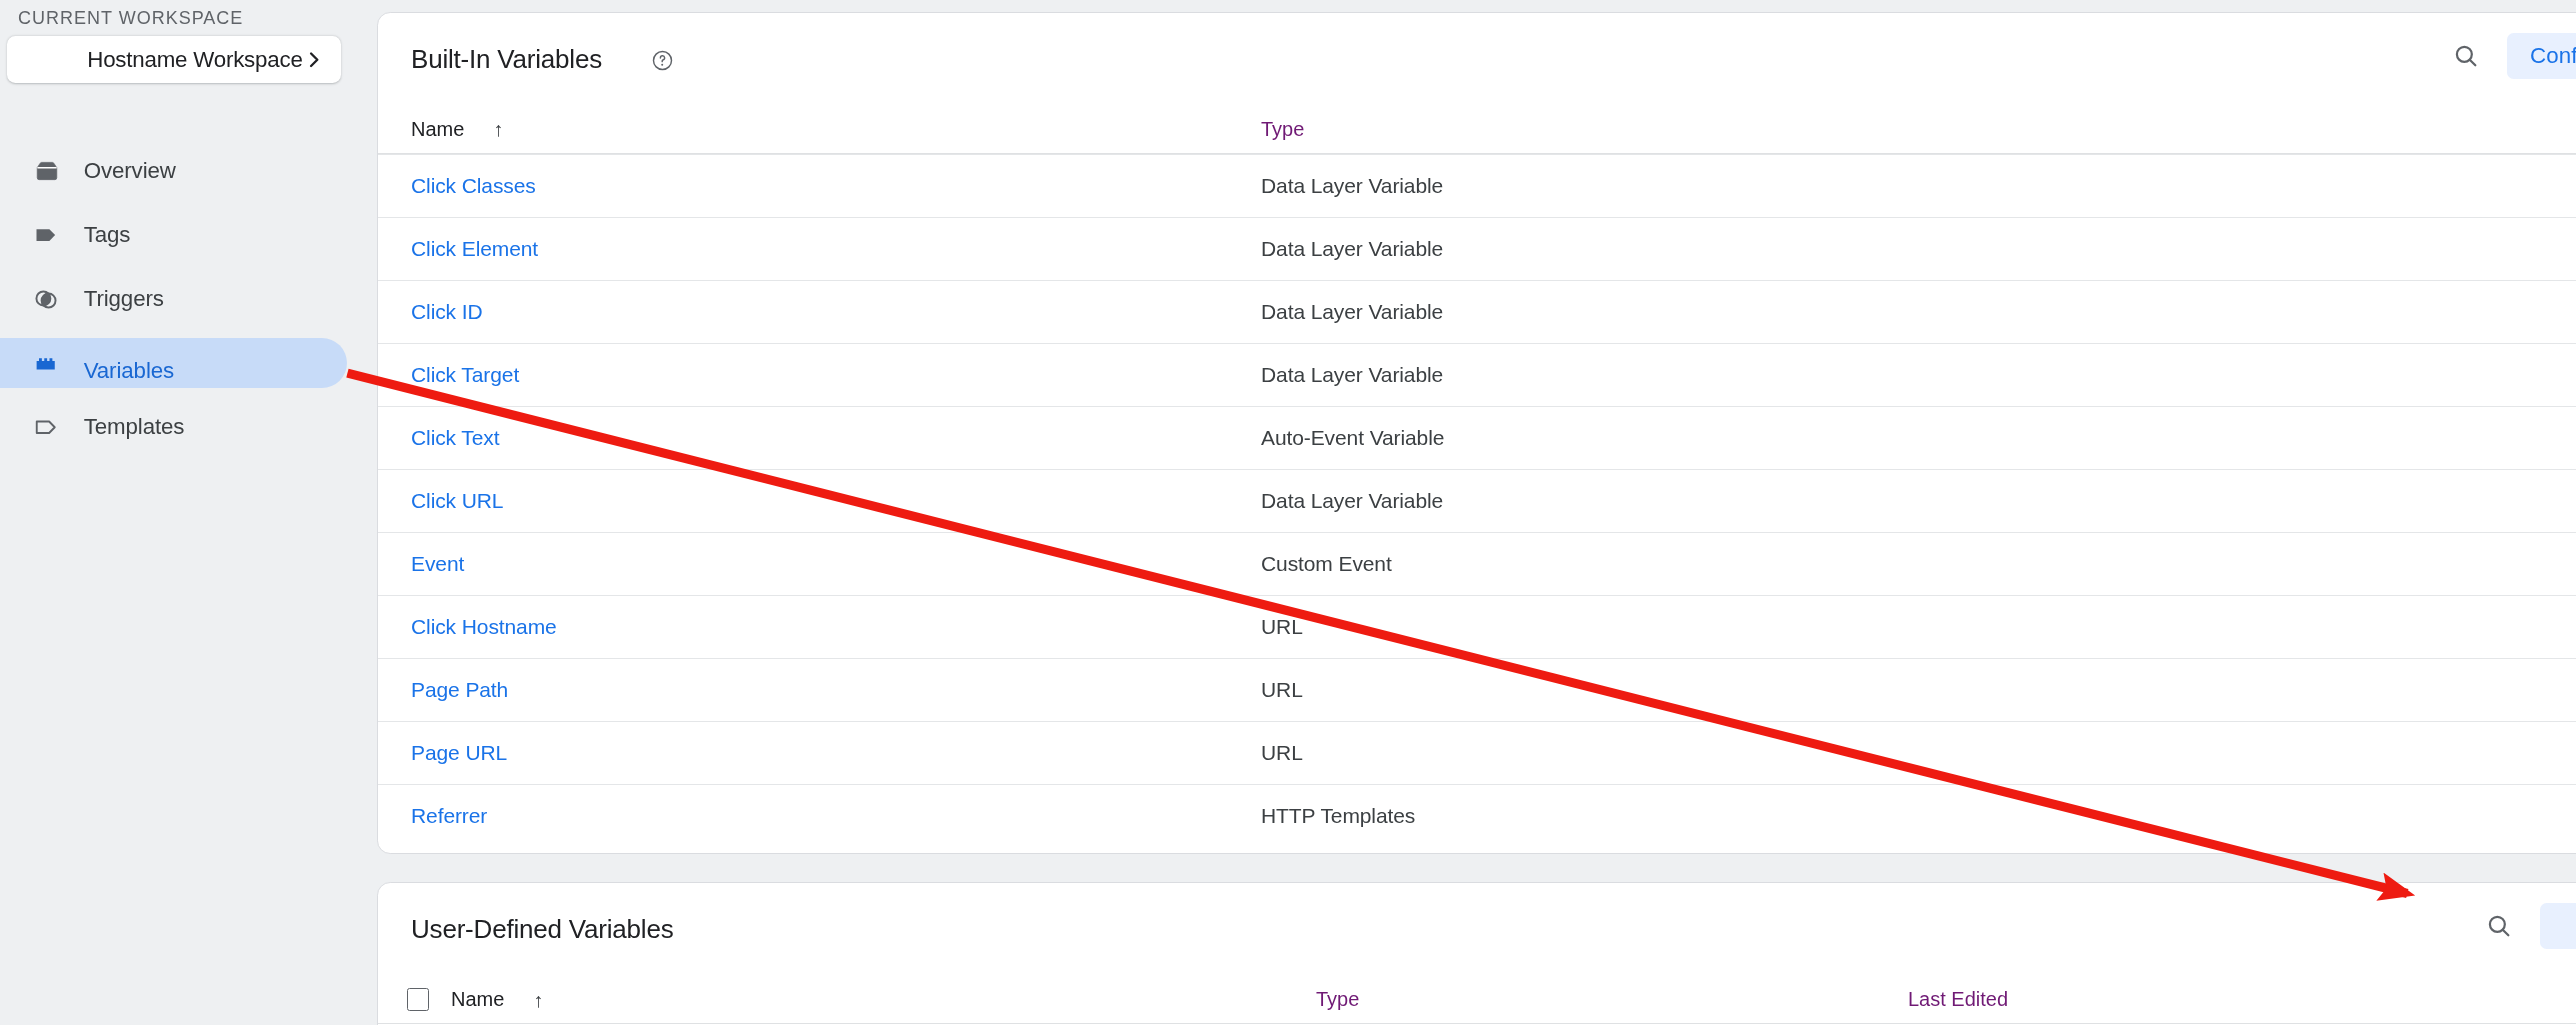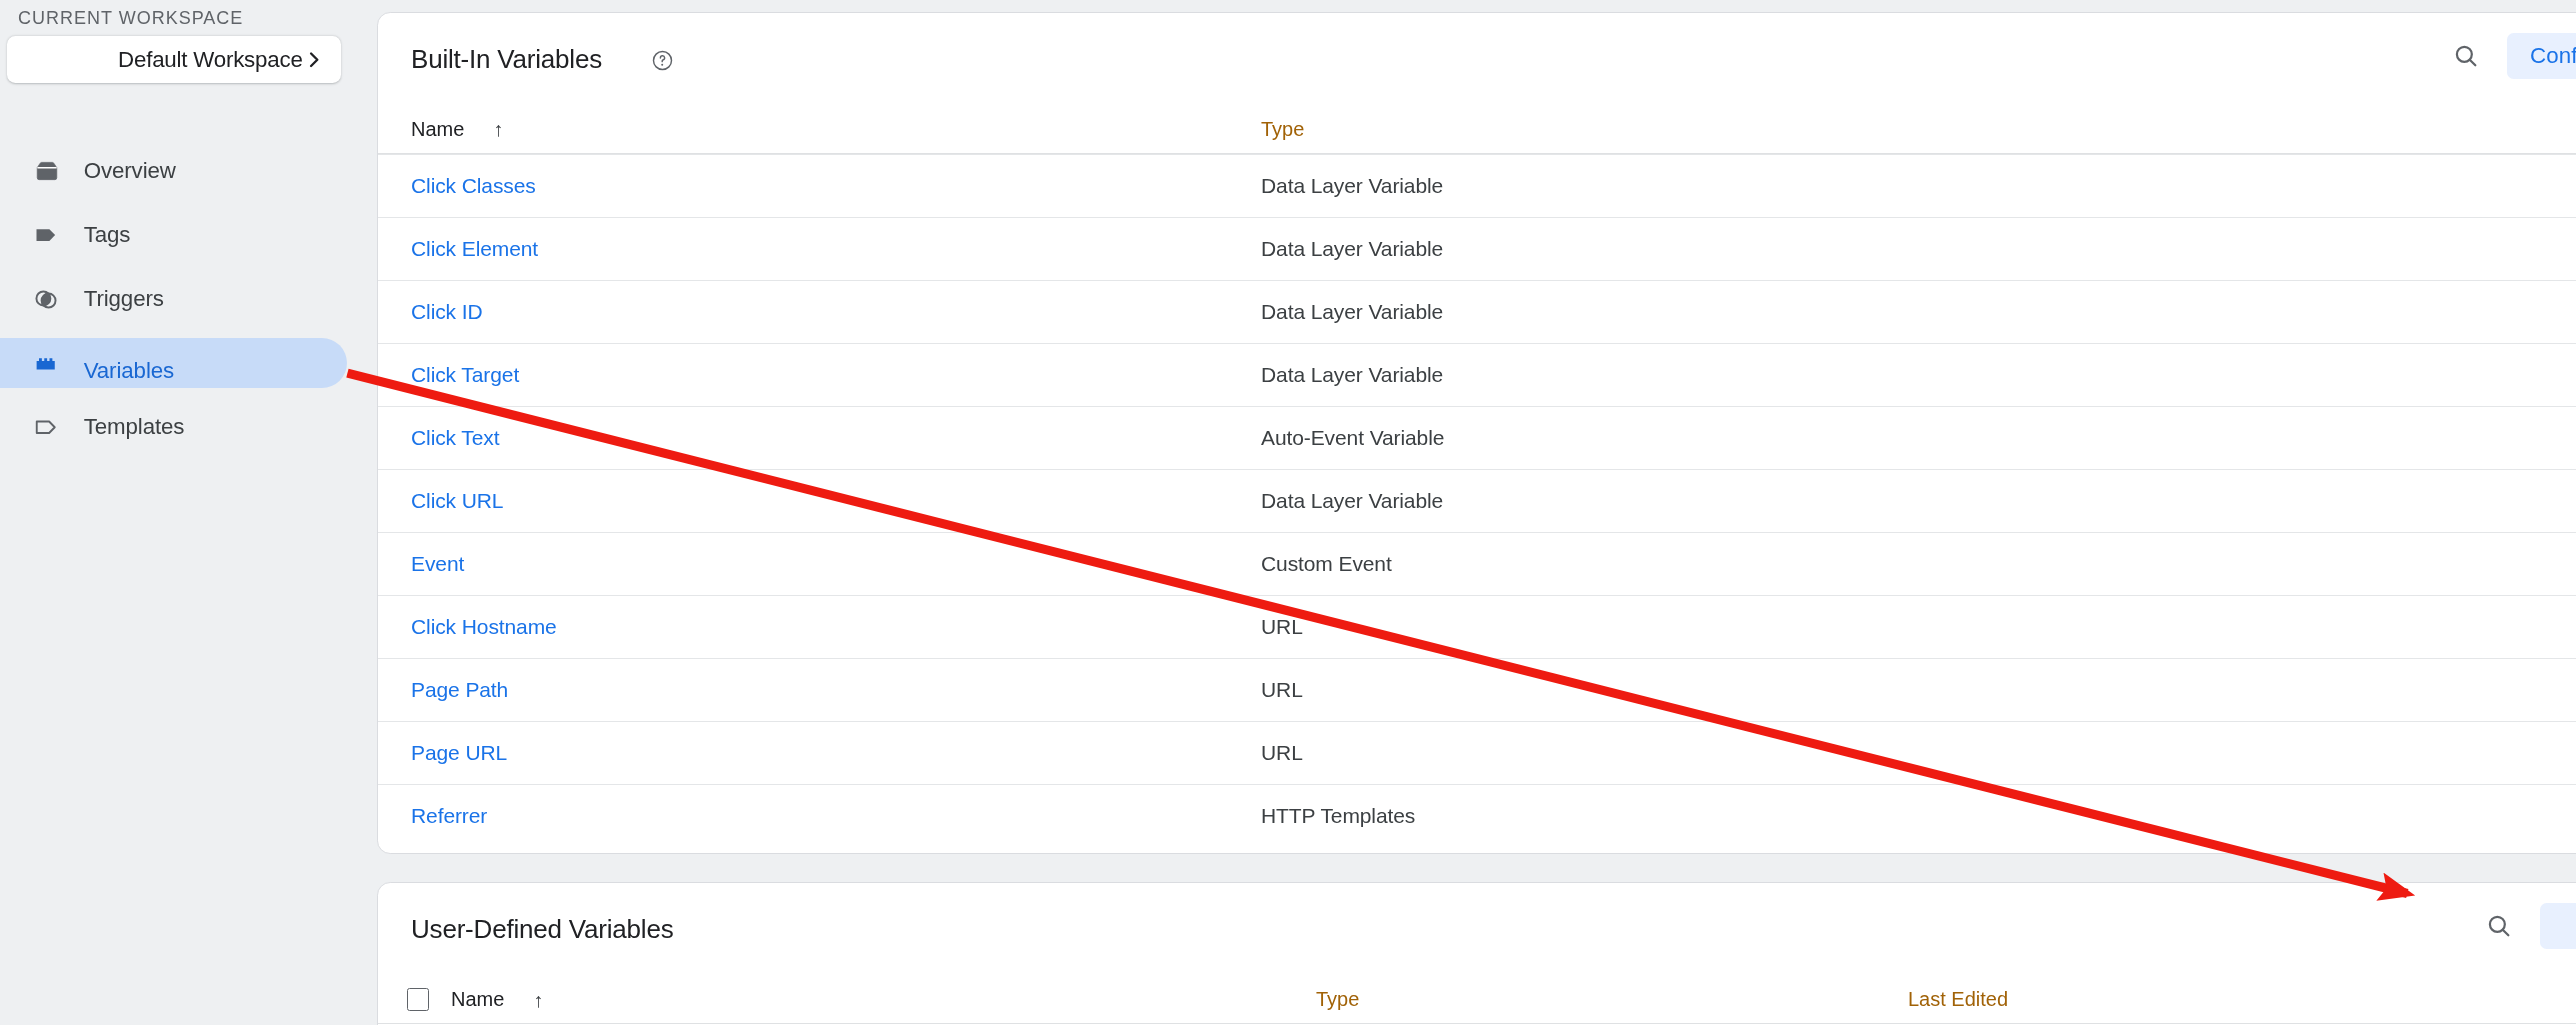--- a/index.html
+++ b/index.html
@@ -180,21 +180,21 @@
     height: 63px;
     border-top: 0.8px solid #e4e6e8;
   }
   .trow.head {
     border-top: none;
     border-bottom: 0.8px solid #dfe1e3;
     height: 48px;
   }
   .th {
     font-size: 20px;
-    color: #a16207;
+    color: #701a75;
     display: flex;
     align-items: center;
     gap: 8.3px;
   }
   .td {
     font-size: 21px;
     color: #3c4043;
     letter-spacing: -0.1px;
   }
   .td.link {
@@ -231,21 +231,21 @@
 </head>
 <body>
 
 <div id="root">
 
   <div id="sidebar">
 
     <div class="ws-label">CURRENT WORKSPACE</div>
 
     <div class="ws-box">
-      <span class="ws-name">Default Workspace</span>
+      <span class="ws-name">Hostname Workspace</span>
       <span class="ws-chevron">
         <svg width="21.5" height="21.5" viewBox="0 0 24 24">
           <path d="M9 5l7 7-7 7" fill="none" stroke="#202124" stroke-width="2.6" stroke-linecap="round" stroke-linejoin="round"></path>
         </svg>
       </span>
     </div>
 
     <div id="nav">
 
       <div class="nav-item">

